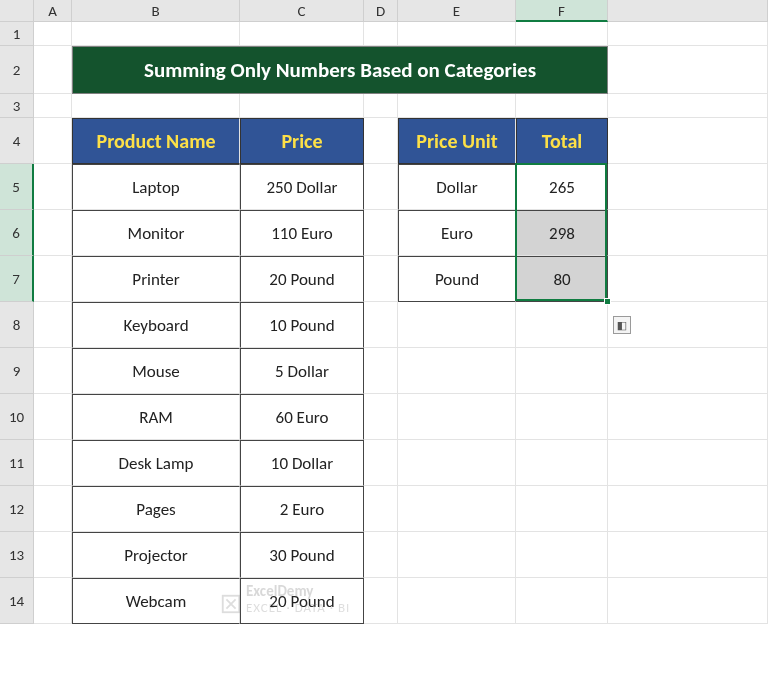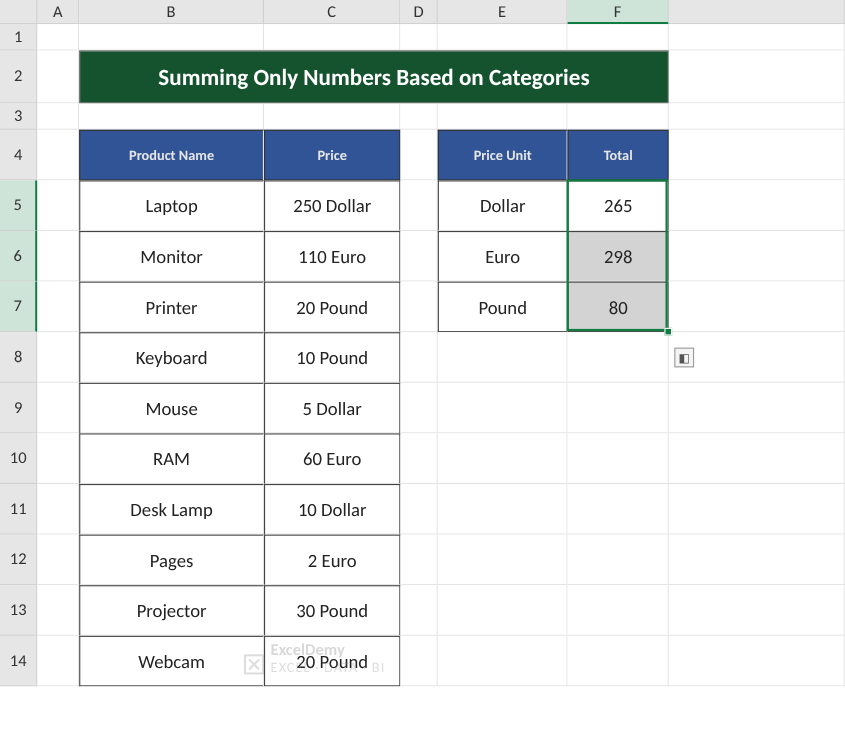--- a/index.html
+++ b/index.html
@@ -69,23 +69,23 @@
   .title-cell {
     background: #14532d;
     color: #fff;
     font-weight: bold;
     font-size: 21px;
     grid-column: 3 / 8;
     border: 1px solid #808080;
   }
   .th-cell {
     background: #305496;
-    color: #e5e5e5;
+    color: #fde047;
     font-weight: bold;
-    font-size: 13px;
+    font-size: 20px;
     border-top: 1px solid #333;
     border-left: 1px solid #333;
     border-bottom: 1px solid #333;
     text-align: center;
   }
   .th-cell.last-col { border-right: 1px solid #333; }
   .td-cell {
     background: #fff;
     font-size: 17px;
     border-top: 1px solid #444;

